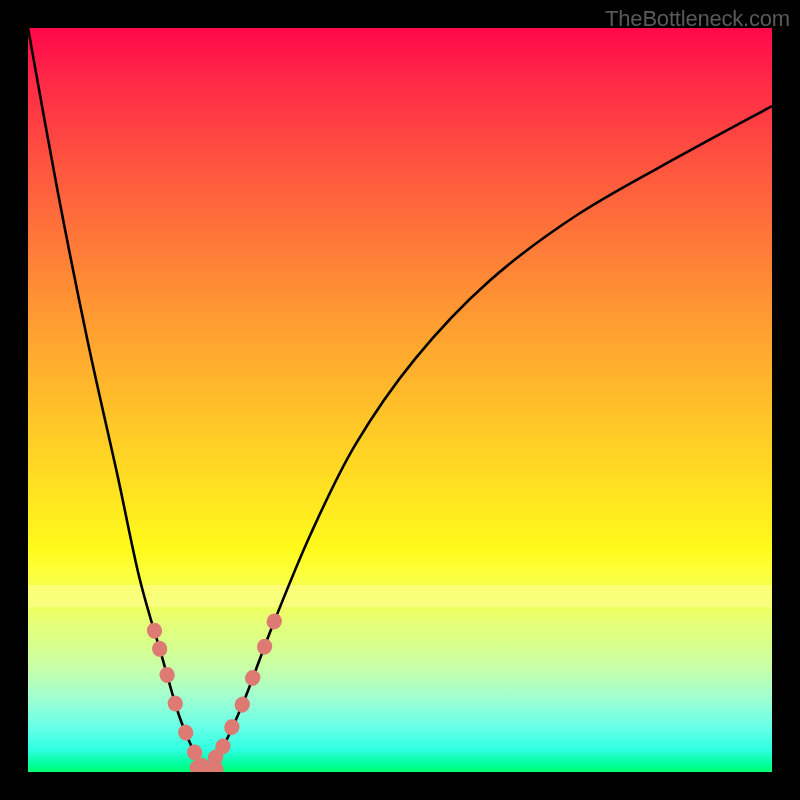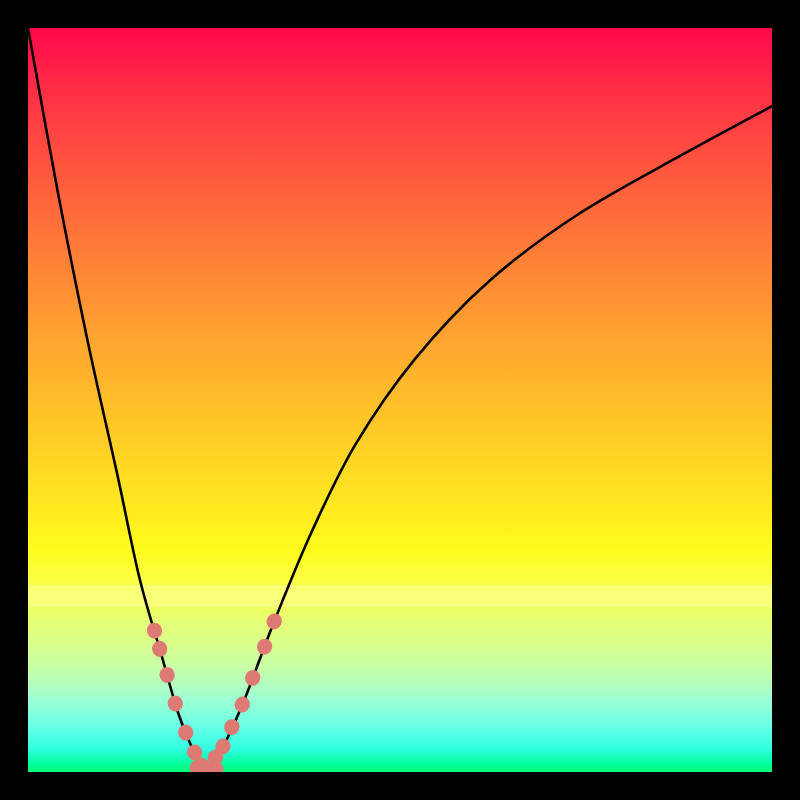--- a/index.html
+++ b/index.html
@@ -27,20 +27,21 @@
 .yellow-band{position:absolute;left:0;right:0;height:22px;top:557px;background:rgba(255,255,155,0.55)}
 svg.curves{position:absolute;inset:0}
 .bead{fill:#de7a74}
 .stroke-black{stroke:#000;stroke-width:2.6;fill:none}
 .attrib{position:absolute;top:6px;right:10px;color:#595959;font-size:22px;font-weight:500;letter-spacing:-0.2px}
 </style>
 </head>
 <body>
 
 <div class="frame">
+  <div class="attrib">TheBottleneck.com</div>
   <div class="plot">
     <div class="bg-gradient"></div>
     <div class="yellow-band"></div>
     <svg class="curves" viewBox="0 0 744 744" preserveAspectRatio="none">
       <path id="left-path" class="stroke-black" d="M 0 0 C 4.96 27.279999999999998, 19.840000000000003 111.59999999999997, 29.76 163.67999999999998 C 39.68 215.76, 49.6 265.36, 59.52 312.48 C 69.44 359.6, 80.60000000000001 406.71999999999997, 89.28 446.4 C 97.96 486.08, 104.16 520.18, 111.6 550.56 C 119.03999999999999 580.9399999999999, 127.71999999999998 606.9799999999999, 133.92 628.68 C 140.12 650.38, 144.46 667.12, 148.8 680.76 C 153.14000000000001 694.4, 156.61200000000002 702.46, 159.96 710.52 C 163.308 718.5799999999999, 166.036 723.788, 168.888 729.12 C 171.74 734.452, 175.708 740.28, 177.072 742.512"></path>
       <path id="right-path" class="stroke-black" d="M 177.072 742.512 C 179.8 739.04, 186.992 733.212, 193.44 721.68 C 199.888 710.1479999999999, 207.07999999999998 694.4000000000001, 215.76 673.32 C 224.44 652.24, 234.36 623.1, 245.52 595.2 C 256.68 567.3000000000001, 269.08000000000004 535.68, 282.72 505.91999999999996 C 296.36 476.15999999999997, 310 445.78000000000003, 327.36 416.64000000000004 C 344.72 387.50000000000006, 364.56 358.36, 386.88 331.08 C 409.2 303.79999999999995, 434 277.14, 461.28 252.95999999999998 C 488.55999999999995 228.77999999999997, 518.3199999999999 207.07999999999998, 550.56 186 C 582.8 164.92000000000002, 622.48 144.46000000000004, 654.72 126.48000000000003 C 686.96 108.50000000000003, 729.12 86.17999999999999, 744 78.11999999999999"></path>
       <g id="beads">
           <g transform="translate(126.48,602.64) rotate(74.05460409907712)">
             <rect x="-8" y="-7.5" width="16" height="15" rx="7.5" class="bead"></rect>
           </g>

